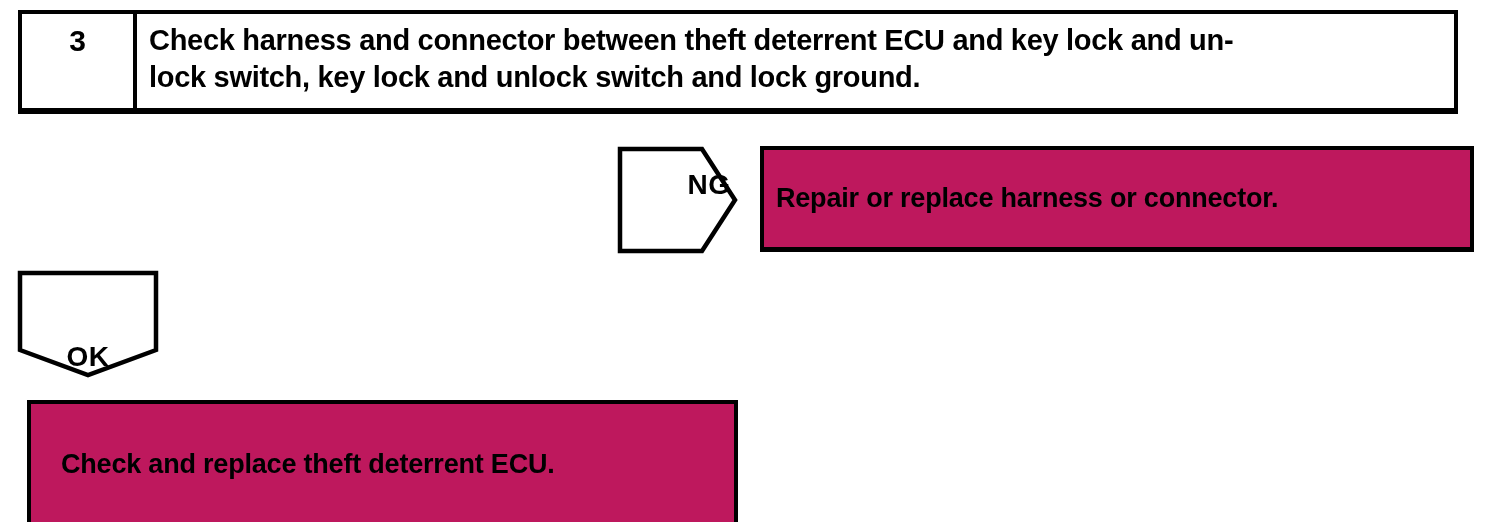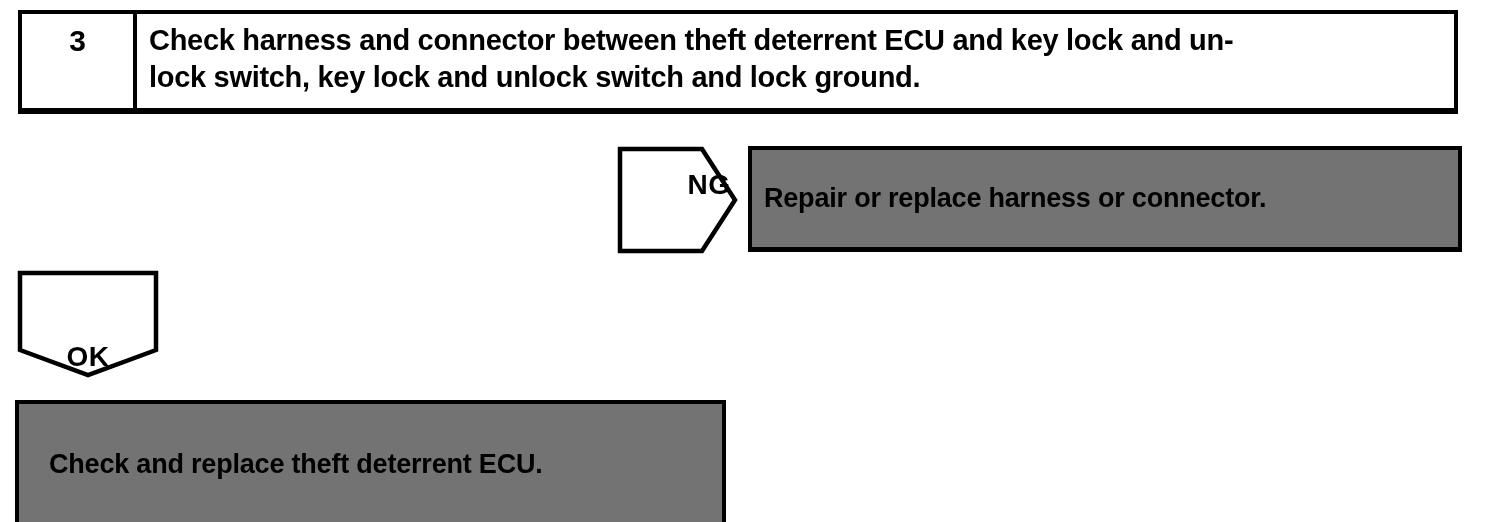--- a/index.html
+++ b/index.html
@@ -59,24 +59,25 @@
     font-weight: bold;
     letter-spacing: 0.5px;
   }
   .ng-label { left: 617px; top: 146px; width: 122px; height: 78px; margin-left: 31px; }
   .ok-label { left: 17px; top: 270px; width: 142px; height: 84px; margin-top: 45px; }
 
   
   .result-box {
     position: absolute;
     border: 4px solid #000;
-    background: #737373;
+    background: #be185d;
     display: flex;
     align-items: center;
     font-weight: bold;
+    margin-left: 12px;
   }
   .repair-box {
     left: 748px; top: 146px;
     width: 714px; height: 106px;
     border-bottom-width: 5px;
     padding-left: 12px;
     font-size: 27px;
     letter-spacing: -0.2px;
   }
   .final-box {

